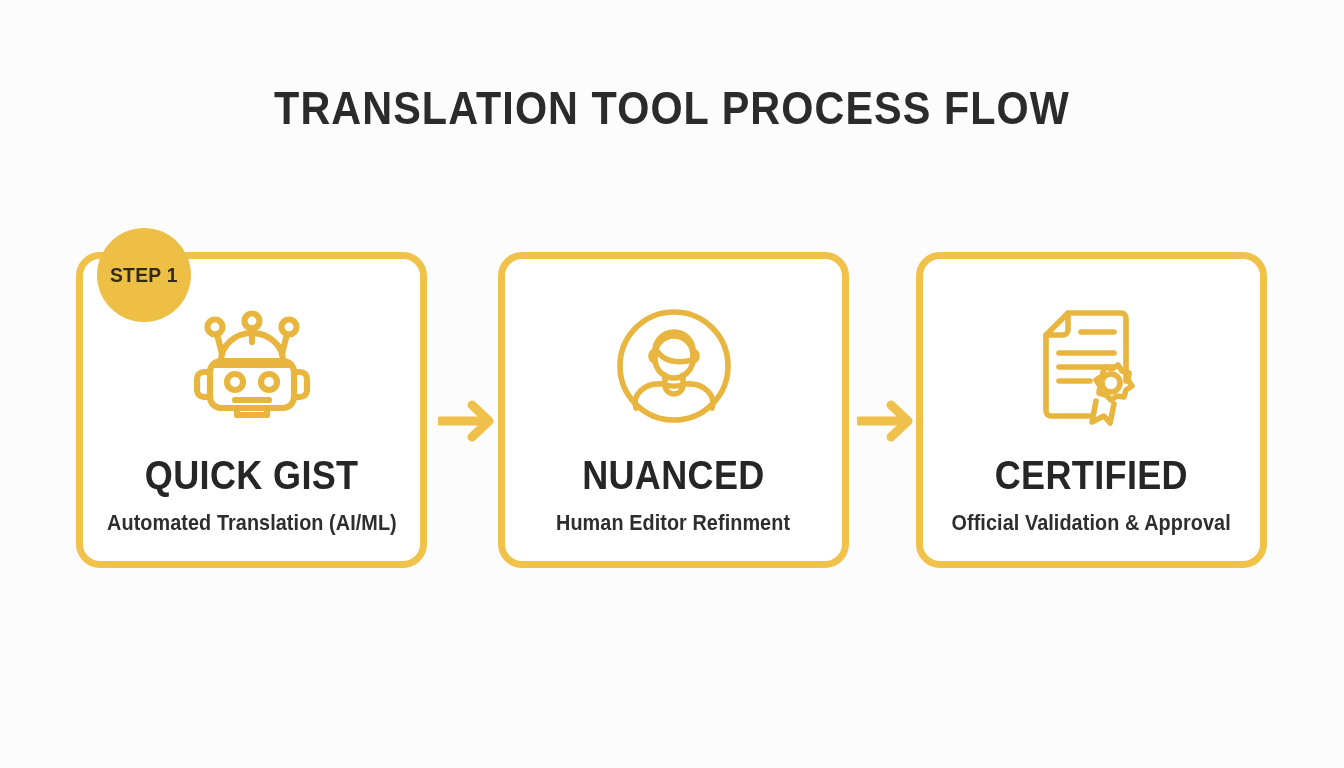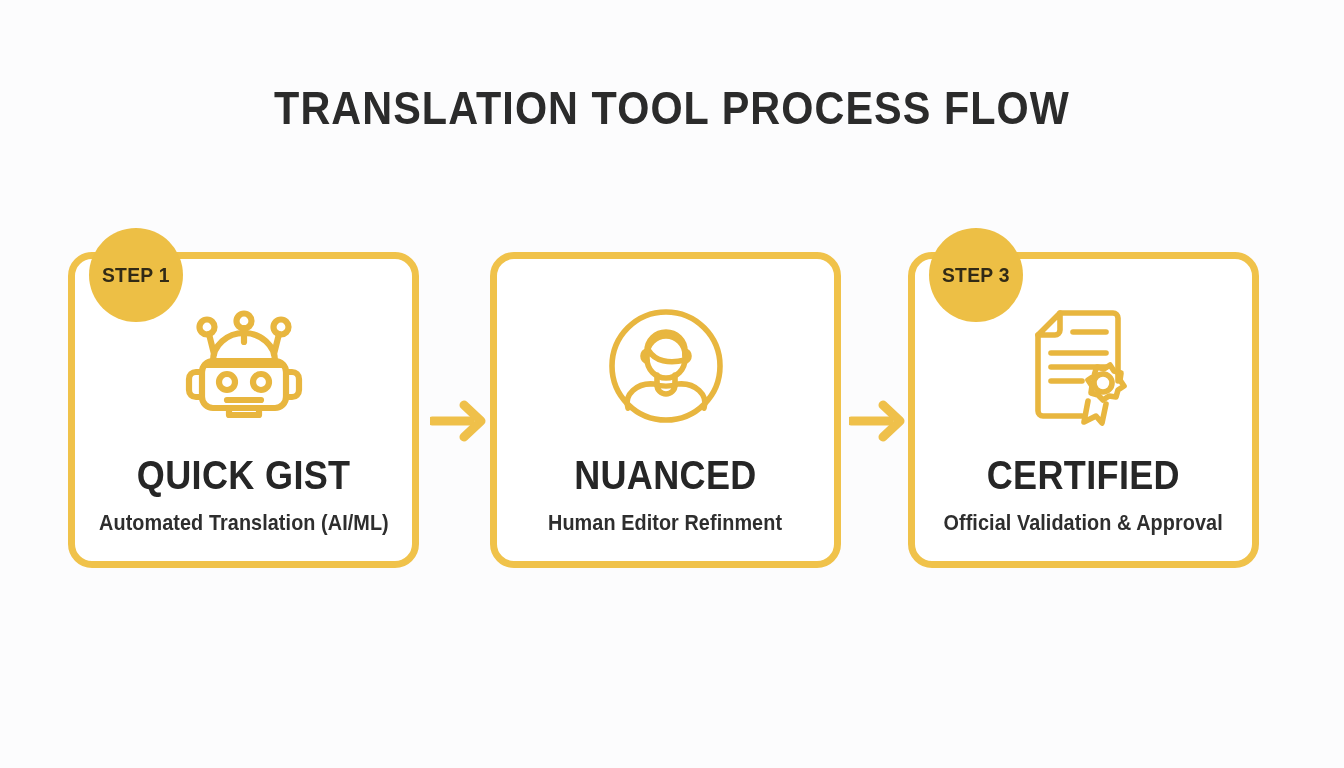--- a/index.html
+++ b/index.html
@@ -37,21 +37,21 @@
     transform: scaleX(0.88);
     transform-origin: center center;
     white-space: nowrap;
     line-height: 1.1;
   }
 
   
   .steps-row {
     position: absolute;
     top: 252px;
-    left: 68px;
+    left: 76px;
     width: 1198px;
     height: 330px;
   }
 
   .step-card {
     position: absolute;
     top: 0;
     width: 351px;
     height: 316px;
     border: 7px solid #f0c24a;
@@ -231,23 +231,20 @@
     <div class="flow-arrow arrow-2">
       <svg width="64" height="44" viewBox="0 0 64 44" fill="none" stroke="#efc04a" stroke-width="9" stroke-linecap="round" stroke-linejoin="round">
         <line x1="2" y1="22" x2="40" y2="22"></line>
         <polyline points="34,6 51,22 34,38"></polyline>
       </svg>
     </div>
 
     <div class="step-card card-3">
       <div class="card-inner">
 
-        <div class="step-badge">
-          <span class="step-badge-label">STEP 3</span>
-        </div>
 
         <div class="step-icon">
           <svg width="116" height="122" viewBox="0 0 116 122" fill="none" stroke="#e8b63f" stroke-width="5.6" stroke-linecap="round" stroke-linejoin="round">
 
             <path d="M34 8 h53 a5 5 0 0 1 5 5 v63"></path>
             <path d="M12 30 v76 a5 5 0 0 0 5 5 h39"></path>
             <path d="M34 8 L12 30 h17 a5 5 0 0 0 5 -5 z"></path>
 
             <line x1="47" y1="27" x2="80" y2="27"></line>
             <line x1="25" y1="48" x2="80" y2="48"></line>

